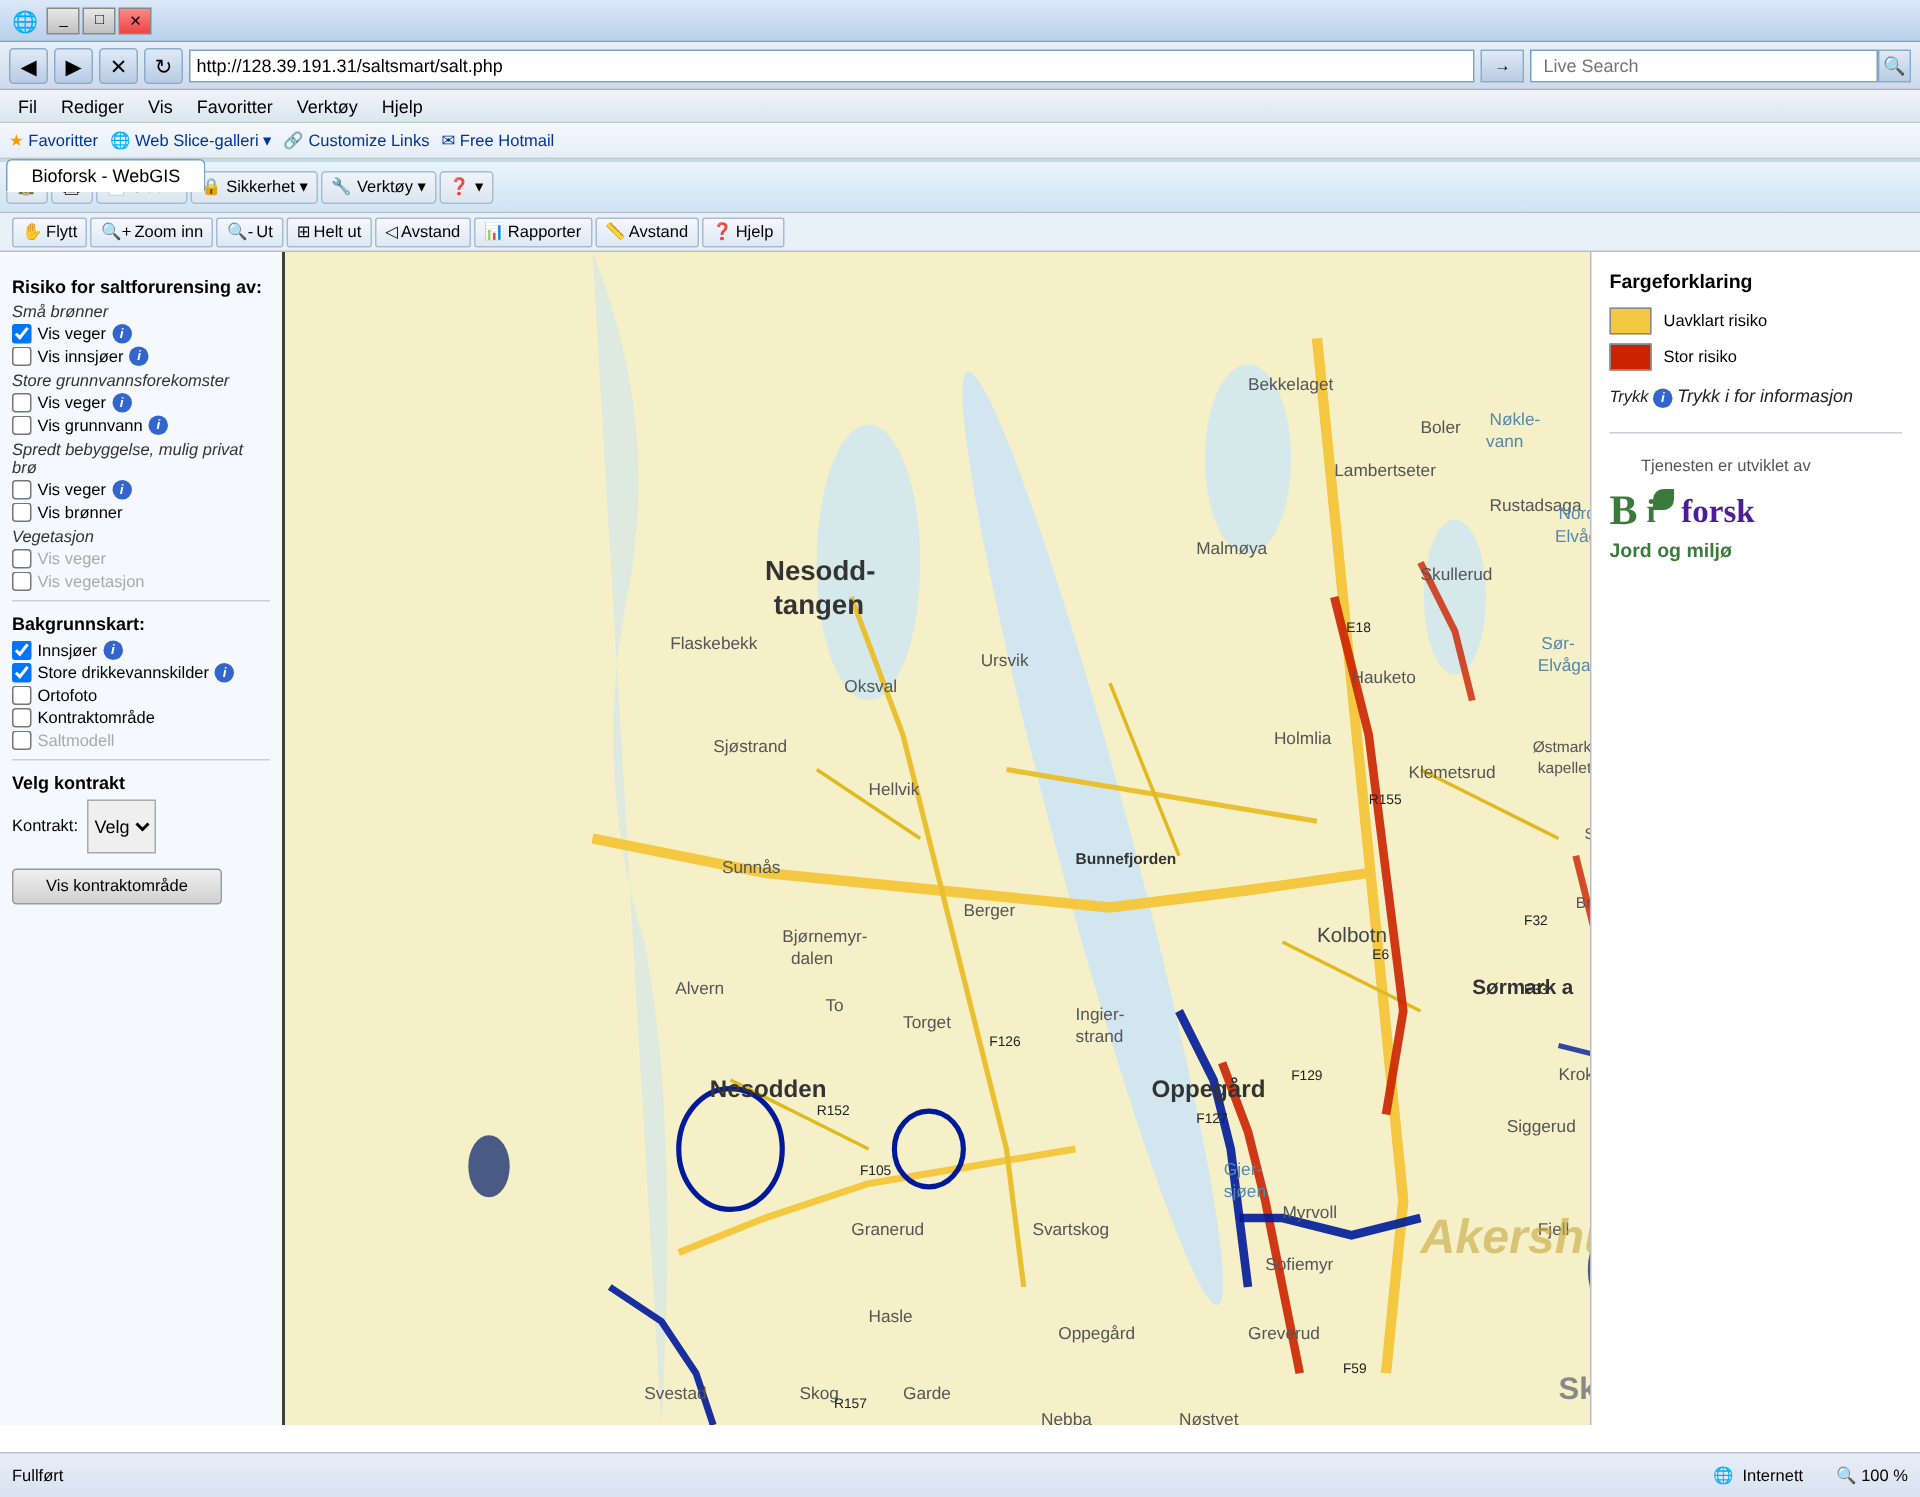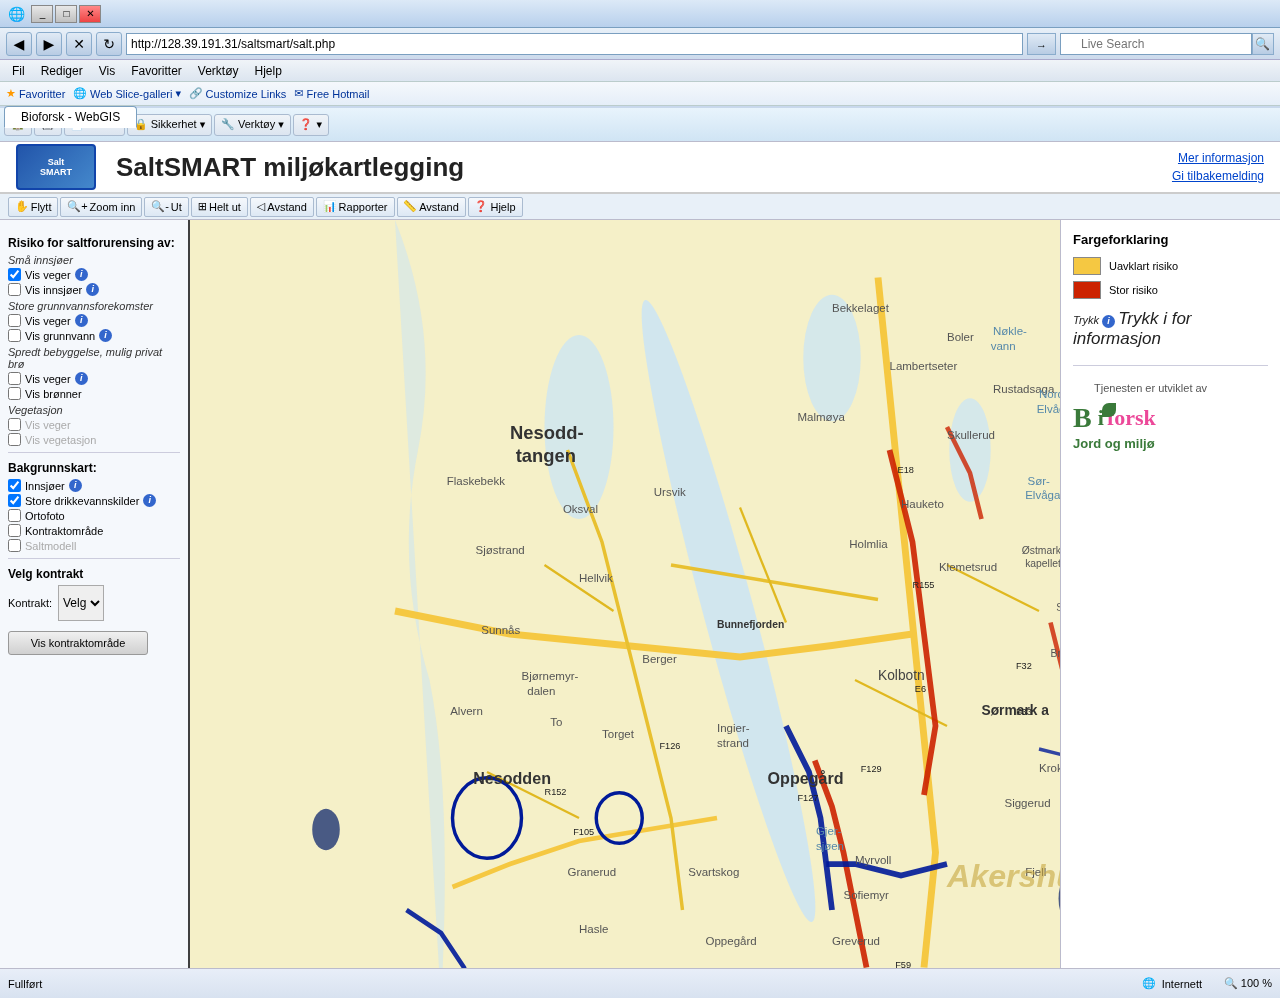--- a/index.html
+++ b/index.html
@@ -62,24 +62,24 @@
     }
     .go-btn {
       height: 22px;
       padding: 0 8px;
       background: linear-gradient(to bottom, #e0eaf5, #b8cce4);
       border: 1px solid #8aaccc;
       font-size: 11px;
       cursor: pointer;
     }
     .search-box {
-      width: 192px;
+      width: 232px;
       height: 22px;
       border: 1px solid #7a9fc0;
-      padding: 2px 20px;
+      padding: 2px 8px;
       font-size: 12px;
     }
     .search-icon-btn {
       width: 22px; height: 22px;
       background: linear-gradient(to bottom, #e0eaf5, #b8cce4);
       border: 1px solid #8aaccc;
       display: flex; align-items: center; justify-content: center;
       cursor: pointer;
       font-size: 12px;
     }
@@ -423,48 +423,38 @@
 
   <div style="height:34px; background:linear-gradient(to bottom,#e8f4fc,#d0e4f4); border-bottom:1px solid #bbc; display:flex; align-items:center; padding:0 4px; gap:2px;">
     <div class="page-tool-btn">🏠</div>
     <div class="page-tool-btn">🖨</div>
     <div class="page-tool-btn">📄 Side ▾</div>
     <div class="page-tool-btn">🔒 Sikkerhet ▾</div>
     <div class="page-tool-btn">🔧 Verktøy ▾</div>
     <div class="page-tool-btn">❓ ▾</div>
   </div>
 
-  <div class="site-header">
-    <div class="logo-box">
-      <div class="logo-text">Salt<br>SMART</div>
-    </div>
-    <span class="site-title">SaltSMART miljøkartlegging</span>
-    <div class="header-links">
-      <a class="header-link">Mer informasjon</a>
-      <a class="header-link">Gi tilbakemelding</a>
-    </div>
-  </div>
 
   <div class="map-toolbar">
     <div class="map-tool-btn">✋ <span>Flytt</span></div>
     <div class="map-tool-btn">🔍+ <span>Zoom inn</span></div>
     <div class="map-tool-btn">🔍- <span>Ut</span></div>
     <div class="map-tool-btn">⊞ <span>Helt ut</span></div>
     <div class="map-tool-btn">◁ <span>Avstand</span></div>
     <div class="map-tool-btn">📊 <span>Rapporter</span></div>
     <div class="map-tool-btn">📏 <span>Avstand</span></div>
     <div class="map-tool-btn">❓ <span>Hjelp</span></div>
   </div>
 
   <div class="main-area">
 
     <div class="sidebar">
       <div class="sidebar-section-title">Risiko for saltforurensing av:</div>
 
-      <div class="sidebar-subsection">Små innsjøer</div>
+      <div class="sidebar-subsection">Små brønner</div>
       <div class="sidebar-row">
         <input type="checkbox" checked="" style="">
         <label>Vis veger</label>
         <span class="info-icon">i</span>
       </div>
       <div class="sidebar-row">
         <input type="checkbox" style="">
         <label>Vis innsjøer</label>
         <span class="info-icon">i</span>
       </div>
@@ -694,35 +684,35 @@
       <div class="legend-item">
         <div class="legend-box yellow"></div>
         <span>Uavklart risiko</span>
       </div>
       <div class="legend-item">
         <div class="legend-box red"></div>
         <span>Stor risiko</span>
       </div>
 
       <div class="legend-info">
-        Trykk <span class="info-icon">i</span> <span style="font-size:17px;">Trykk i for informasjon</span>
+        Trykk <span class="info-icon">i</span> <span style="font-size:12px;">Trykk i for informasjon</span>
       </div>
 
       <hr class="legend-divider">
 
       <div style="font-size:11px; color:#555; margin-bottom:8px;margin-left:21px;">
         <span>Tjenesten er utviklet av</span>
       </div>
 
       <div class="bioforsk-logo">
         <span style="font-size:28px; font-weight:bold; color:#3a7a3a; font-family:serif;">B</span>
         <span style="position:relative; display:inline-block;">
           <span style="font-size:22px; font-weight:bold; color:#3a7a3a; font-family:serif;">i</span>
           <span style="position:absolute; top:-2px; left:4px; width:14px; height:14px; background:#3a7a3a; border-radius:50% 0; display:inline-block;"></span>
-          <span style="font-size:22px; font-weight:bold; color:#ec4899; font-family:serif; ">forsk</span>
+          <span style="font-size:22px; font-weight:bold; color:#4c1d95; font-family:serif; margin-left:14px;">forsk</span>
         </span>
       </div>
       <div style="font-size:13px; color:#3a7a3a; font-weight:bold; margin-top:2px;">
         <span>Jord og miljø</span>
       </div>
     </div>
 
   </div>
 </div>
 

